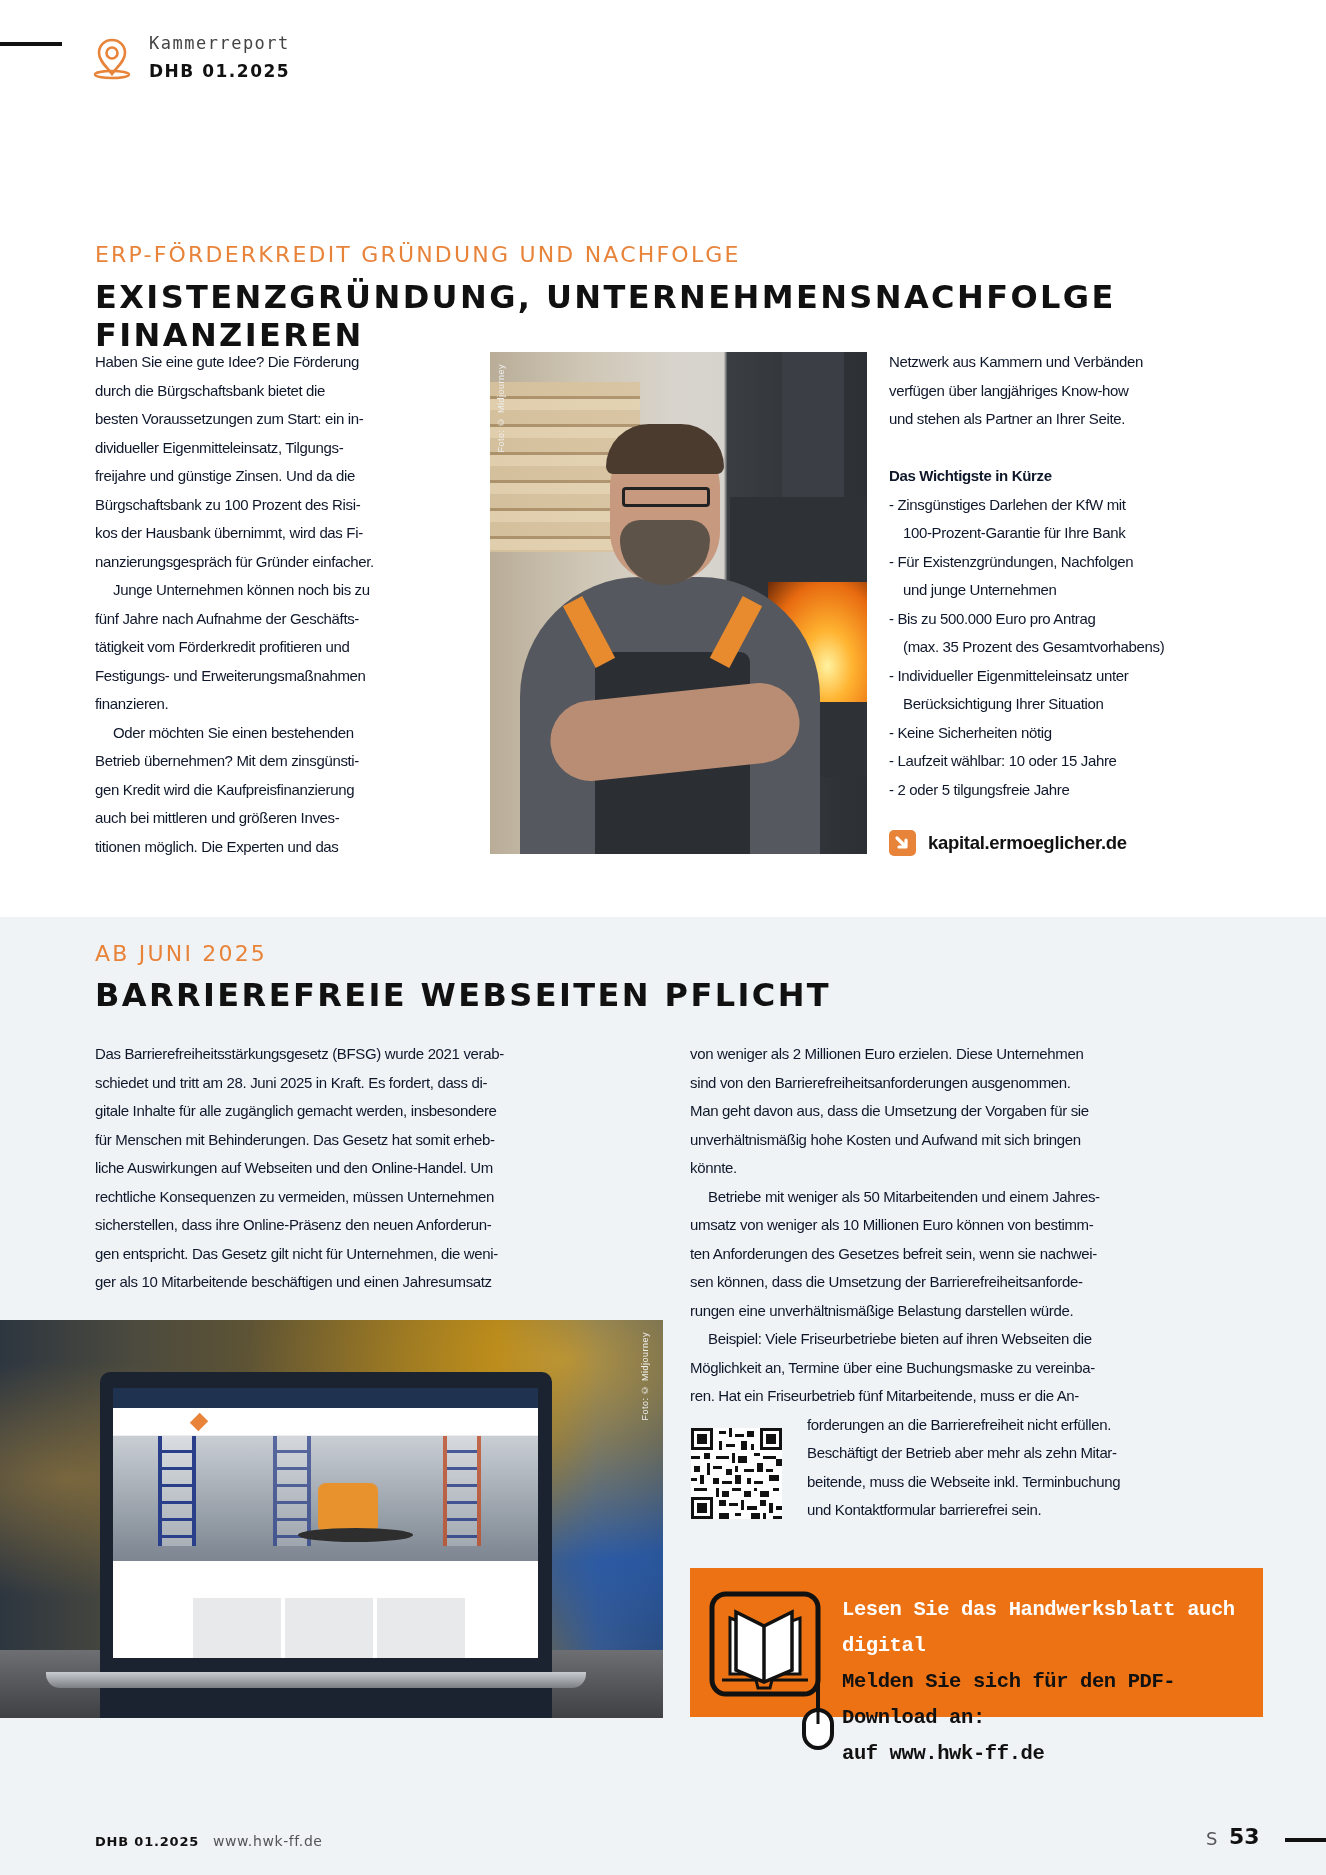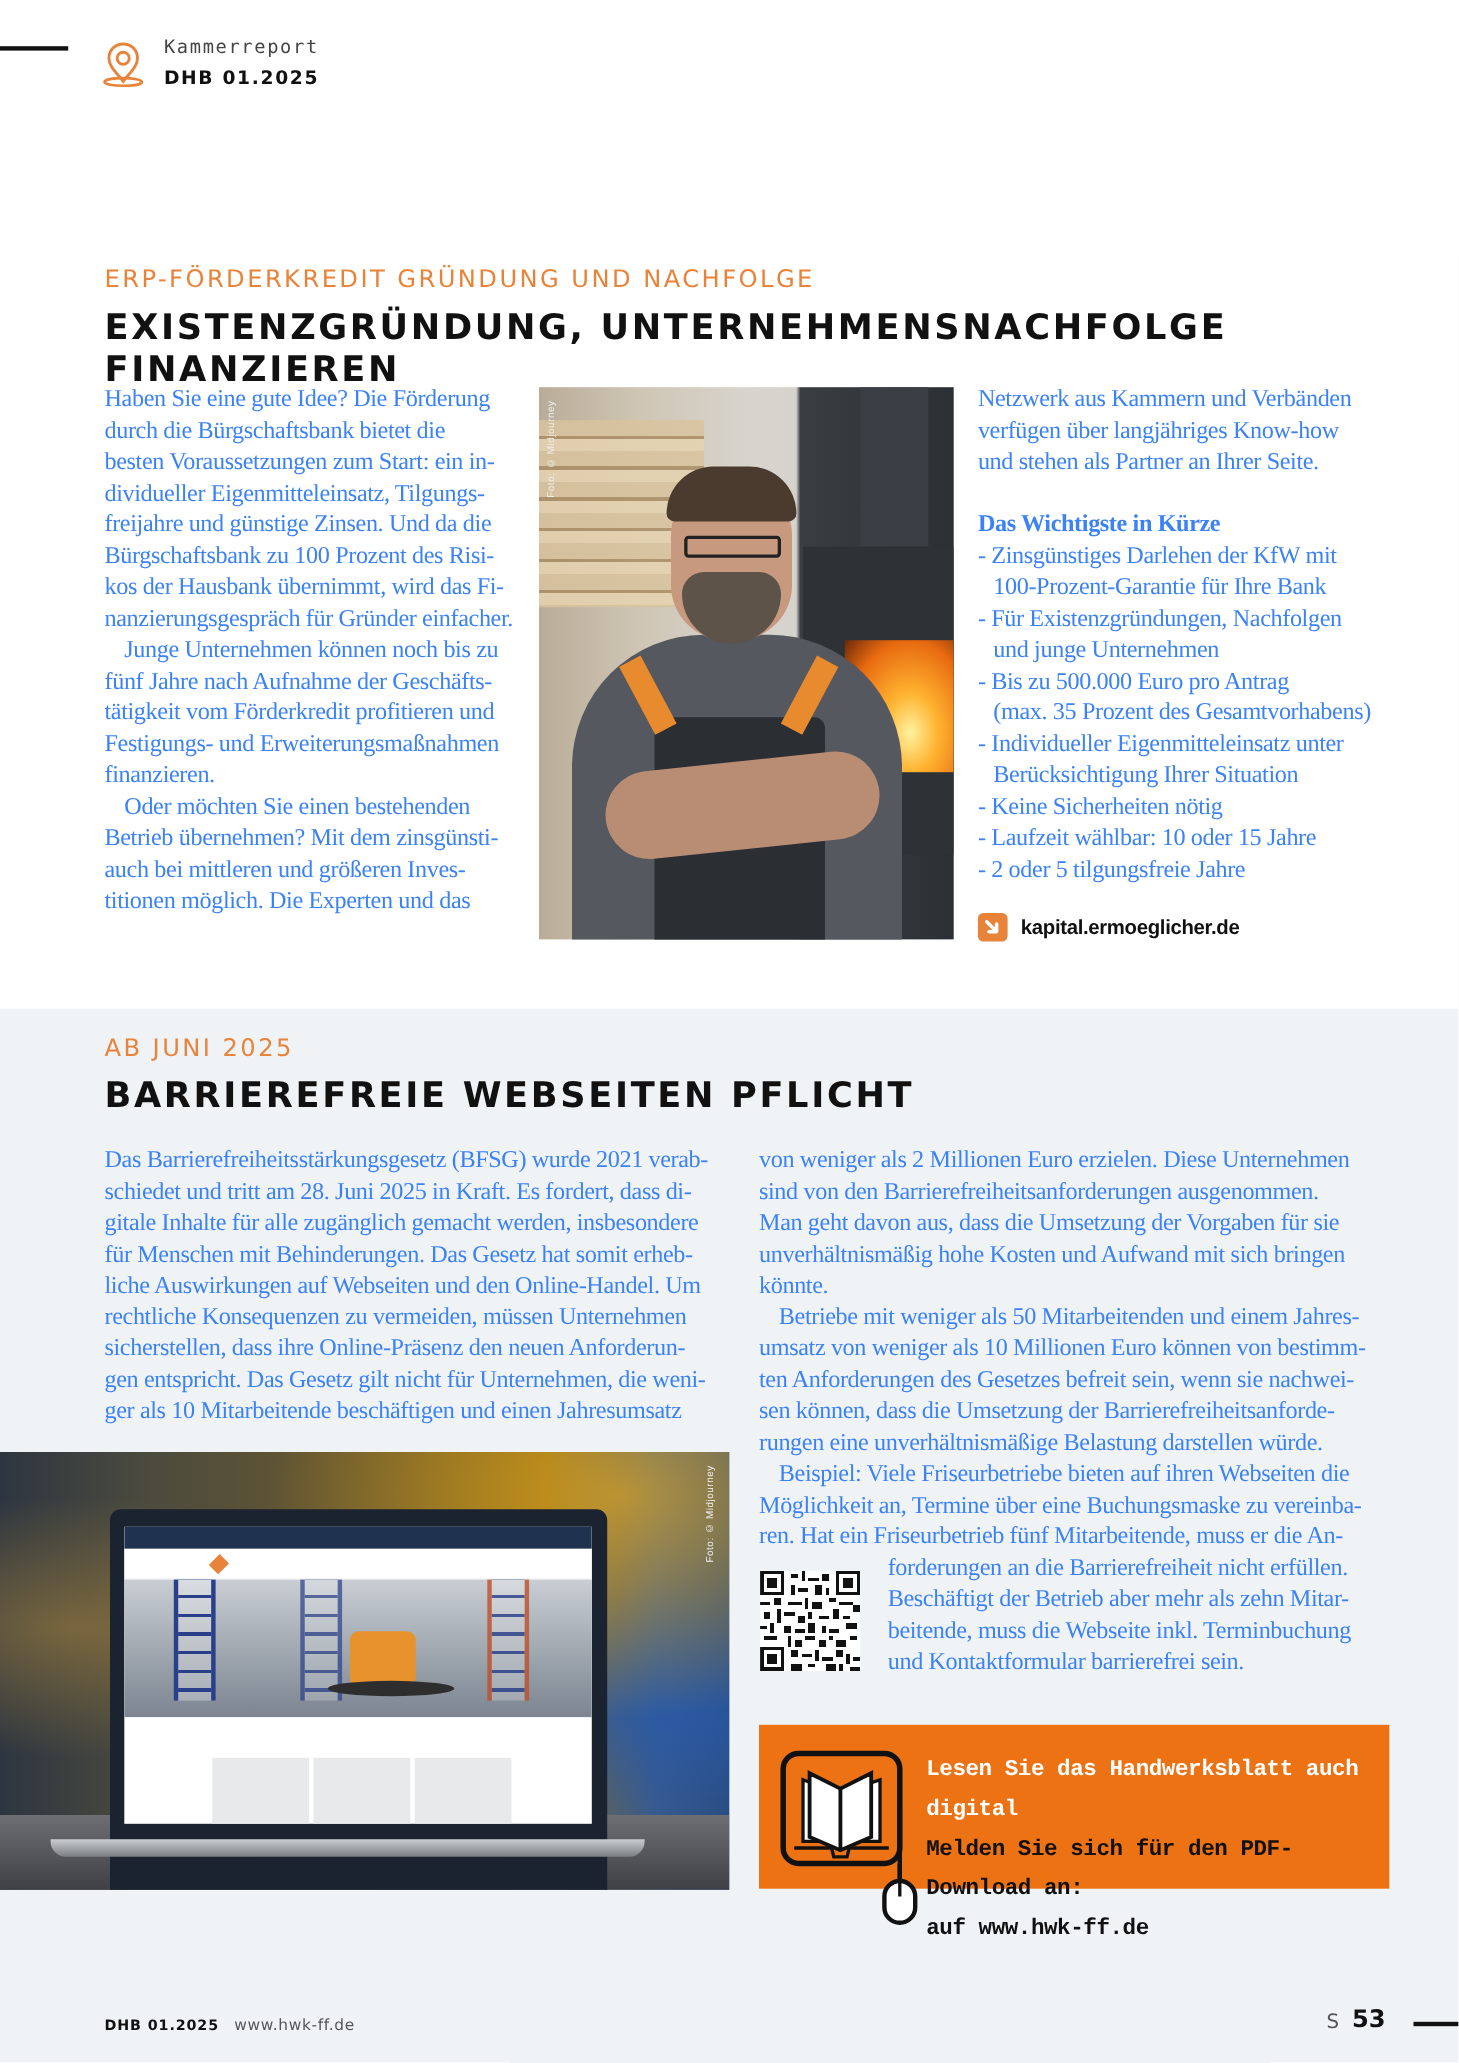--- a/index.html
+++ b/index.html
@@ -11,21 +11,21 @@
     
     .top-rule { left: 0; top: 42px; width: 62px; height: 4px; background: #111; }
     .pin-icon { left: 92px; top: 36px; width: 40px; height: 44px; }
     .hdr-kicker { left: 149px; top: 33px; font-family: "DejaVu Sans Mono", monospace; font-size: 17px; letter-spacing: 1.5px; color: #444; }
     .hdr-issue { left: 149px; top: 61px; font-family: "DejaVu Sans", sans-serif; font-weight: bold; font-size: 17px; letter-spacing: 1.5px; color: #111; }
 
     
     .kicker { font-family: "DejaVu Sans", sans-serif; font-size: 22px; letter-spacing: 2.2px; color: #e8833a; font-weight: normal; }
     .headline { font-family: "DejaVu Sans", sans-serif; font-weight: bold; font-size: 32px; letter-spacing: 2.4px; color: #111; transform: scaleX(1.0); transform-origin: left; }
 
-    .body-text { font-family: Liberation Serif, serif; font-size: 22px; line-height: 28.5px; color: #3b82f6; letter-spacing: -0.35px; }
+    .body-text { font-family: Liberation Sans, sans-serif; font-size: 15px; line-height: 28.5px; color: #0f172a; letter-spacing: -0.35px; }
     .body-text .line { display: block; white-space: nowrap; }
     .indent { padding-left: 18px; }
 
     
     .photo1 { left: 490px; top: 352px; width: 377px; height: 502px; overflow: hidden;
       background:
         radial-gradient(ellipse 60px 70px at 335px 300px, #ffd060 0%, #f49a22 40%, rgba(200,80,10,0) 100%),
         linear-gradient(90deg, #b9ad98 0%, #cfc6b5 25%, #d8d4cd 50%, #d6d3cd 62%, #3a3d42 63%, #2c2f34 100%);
     }
     .photo1 .shelf { position: absolute; left: 0; top: 30px; width: 150px; height: 170px;
@@ -116,20 +116,21 @@
     <span class="line">Bürgschaftsbank zu 100 Prozent des Risi-</span>
     <span class="line">kos der Hausbank übernimmt, wird das Fi-</span>
     <span class="line">nanzierungsgespräch für Gründer einfacher.</span>
     <span class="line indent">Junge Unternehmen können noch bis zu</span>
     <span class="line">fünf Jahre nach Aufnahme der Geschäfts-</span>
     <span class="line">tätigkeit vom Förderkredit profitieren und</span>
     <span class="line">Festigungs- und Erweiterungsmaßnahmen</span>
     <span class="line">finanzieren.</span>
     <span class="line indent">Oder möchten Sie einen bestehenden</span>
     <span class="line">Betrieb übernehmen? Mit dem zinsgünsti-</span>
+    <span class="line">gen Kredit wird die Kaufpreisfinanzierung</span>
     <span class="line">auch bei mittleren und größeren Inves-</span>
     <span class="line">titionen möglich. Die Experten und das</span>
   </div>
 
 <div class="abs photo1">
   <div class="shelf"></div>
   <div class="pipe"></div>
   <div class="stove"></div>
   <div class="fire"></div>
   <div class="body"></div>

